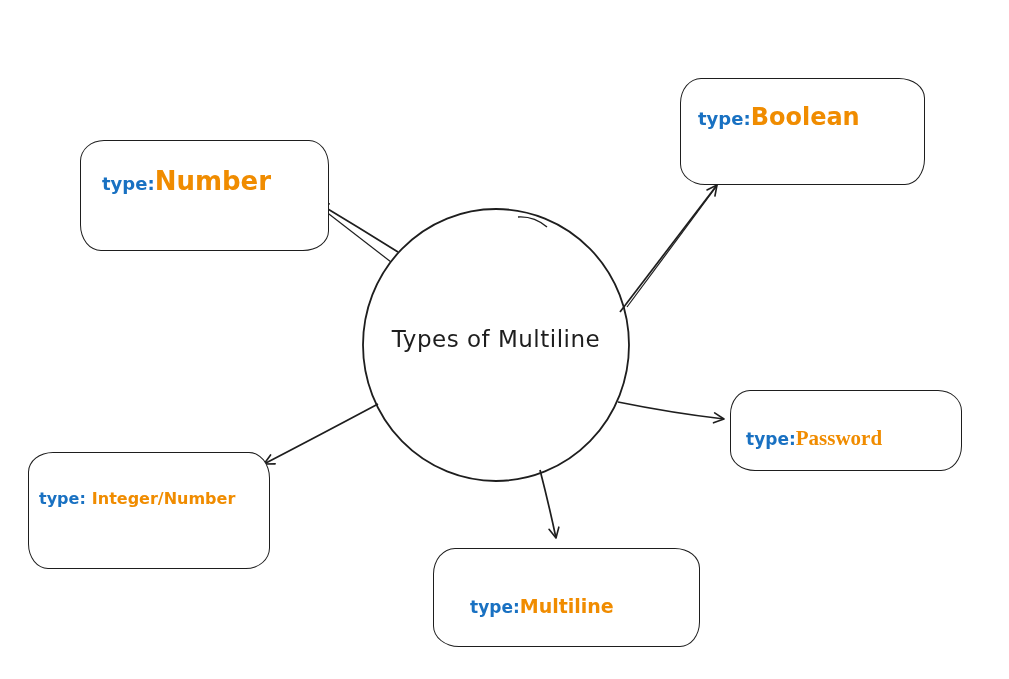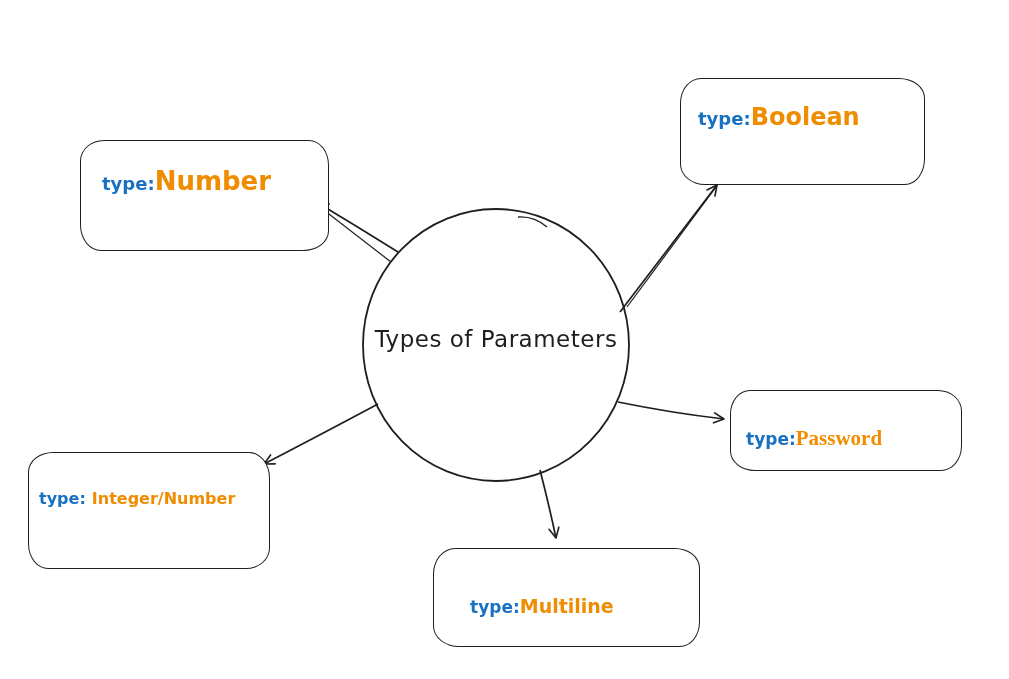--- a/index.html
+++ b/index.html
@@ -114,21 +114,21 @@
     <path d="M620,312 Q670,247 717,185" fill="none" stroke="#1e1e1e" stroke-width="1.7" marker-end="url(#arrowhead)"></path>
     <path d="M627,307 L716,187" fill="none" stroke="#1e1e1e" stroke-width="1.2"></path>
 
     <path d="M618,402 Q672,413 724,419" fill="none" stroke="#1e1e1e" stroke-width="1.7" marker-end="url(#arrowhead)"></path>
 
     <path d="M378,404 Q318,436 264,464" fill="none" stroke="#1e1e1e" stroke-width="1.7" marker-end="url(#arrowhead)"></path>
 
     <path d="M540,470 Q549,505 556,538" fill="none" stroke="#1e1e1e" stroke-width="1.7" marker-end="url(#arrowhead)"></path>
   </svg>
 
-  <div class="center-label">Types of Parameters</div>
+  <div class="center-label">Types of Multiline</div>
 
   <div class="node node-string">
     <span class="label">
         <span class="prefix">type:</span>
         <span class="value">Number</span>
       </span>
   </div>
 
   <div class="node node-boolean">
     <span class="label">

